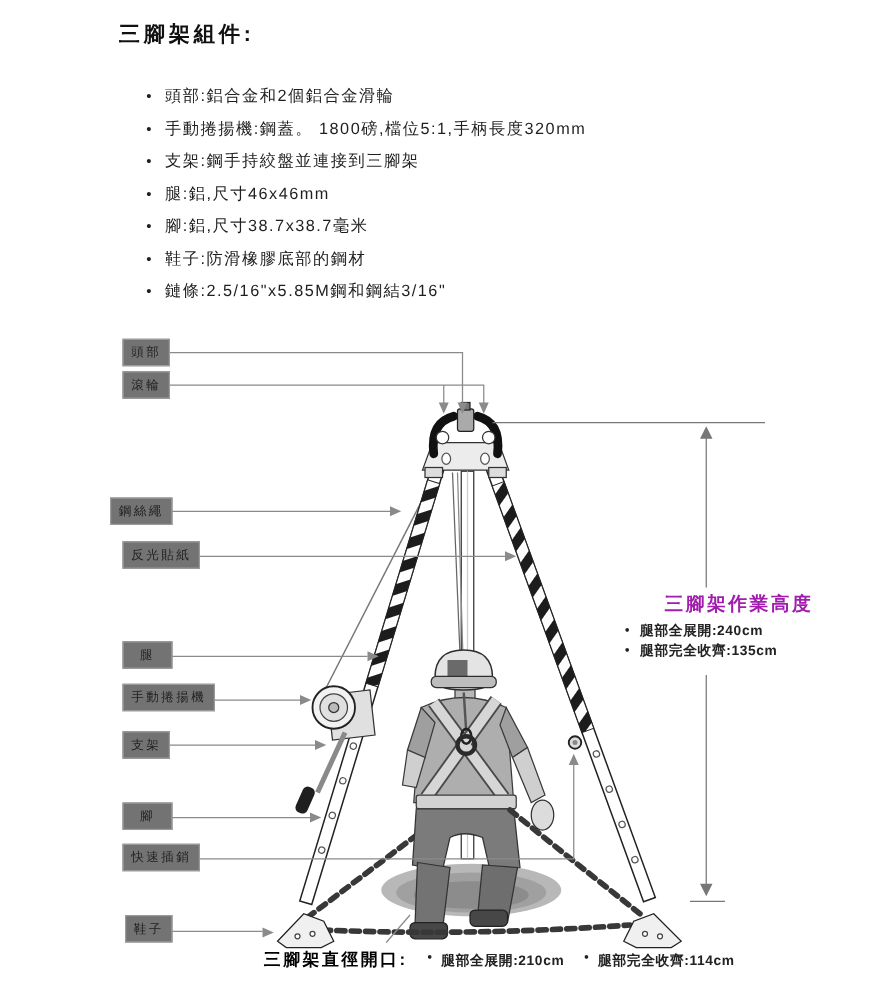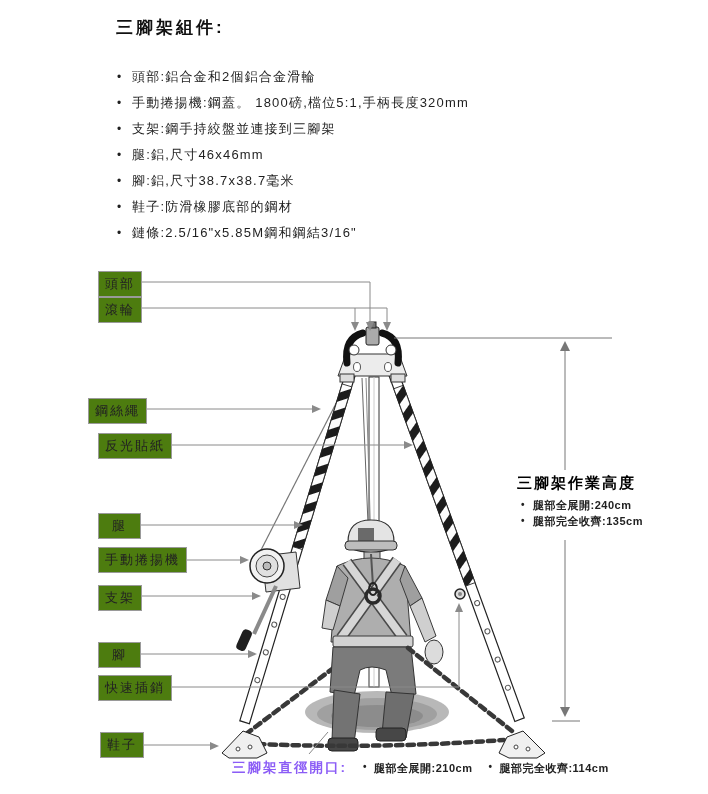--- a/index.html
+++ b/index.html
@@ -1,44 +1,44 @@
 <!DOCTYPE html>
 <html><head>
 <meta charset="utf-8">
 <style>
   html,body{margin:0;padding:0;}
   body{
     width:708px;height:794px;position:relative;background:#ffffff;
     font-family:"Liberation Sans", sans-serif;color:#1c1c1c;overflow:hidden;
   }
-  .layer{position:absolute;z-index:1;margin-left:21px;}
+  .layer{position:absolute;z-index:1;}
   #page-title{
     left:95px;top:16px;font-size:17px;font-weight:bold;letter-spacing:3px;color:#111;
   }
   ul.specs{
     left:100px;top:47px;list-style:none;margin:17px;padding:0;
     font-size:13px;line-height:26px;letter-spacing:1.2px;color:#1f1f1f;
   }
   ul.specs li{position:relative;padding-left:15px;white-space:nowrap;}
   ul.specs li::before{content:"•";position:absolute;left:0;top:0;font-size:12px;}
   .part-box{
-    position:absolute;z-index:2;background:#4d7c0f;border:1px solid #9a9a9a;
-    font-size:13px;letter-spacing:2px;color:#222;padding:3px 6px;white-space:nowrap;font-family:Liberation Serif, serif;
+    position:absolute;z-index:2;background:#737373;border:1px solid #9a9a9a;
+    font-size:10px;letter-spacing:2px;color:#222;padding:3px 6px;white-space:nowrap;font-family:Liberation Serif, serif;
   }
   .part-box.single{padding:3px 13px;}
   #working-height{left:496px;top:474px;width:190px;}
-  #working-height .wh-title{font-size:15px;font-weight:bold;letter-spacing:2px;color:#000000;white-space:nowrap;}
+  #working-height .wh-title{font-size:15px;font-weight:bold;letter-spacing:2px;color:#a21caf;white-space:nowrap;text-align:center;}
   .mini-bullets div{
     position:relative;padding-left:12px;font-size:11px;font-weight:bold;
     letter-spacing:0.5px;line-height:16px;white-space:nowrap;color:#222;
   }
   .mini-bullets div::before{content:"•";position:absolute;left:0;top:0;font-size:10px;}
   #working-height .mini-bullets{margin-top:4px;margin-left:4px;}
   #diameter-opening{left:211px;top:759px;display:flex;align-items:baseline;white-space:nowrap;}
-  #diameter-opening .do-title{font-size:13.5px;font-weight:bold;letter-spacing:2px;color:#8b5cf6;}
+  #diameter-opening .do-title{font-size:13.5px;font-weight:bold;letter-spacing:2px;color:#000000;}
   #diameter-opening .do-item{
     position:relative;margin-left:16px;padding-left:11px;font-size:11px;font-weight:bold;
     letter-spacing:0.5px;color:#222;
   }
   #diameter-opening .do-item::before{content:"•";position:absolute;left:0;top:0;font-size:10px;}
   svg#diagram{position:absolute;left:0;top:0;z-index:0;}
 </style>
 </head>
 <body>
 

